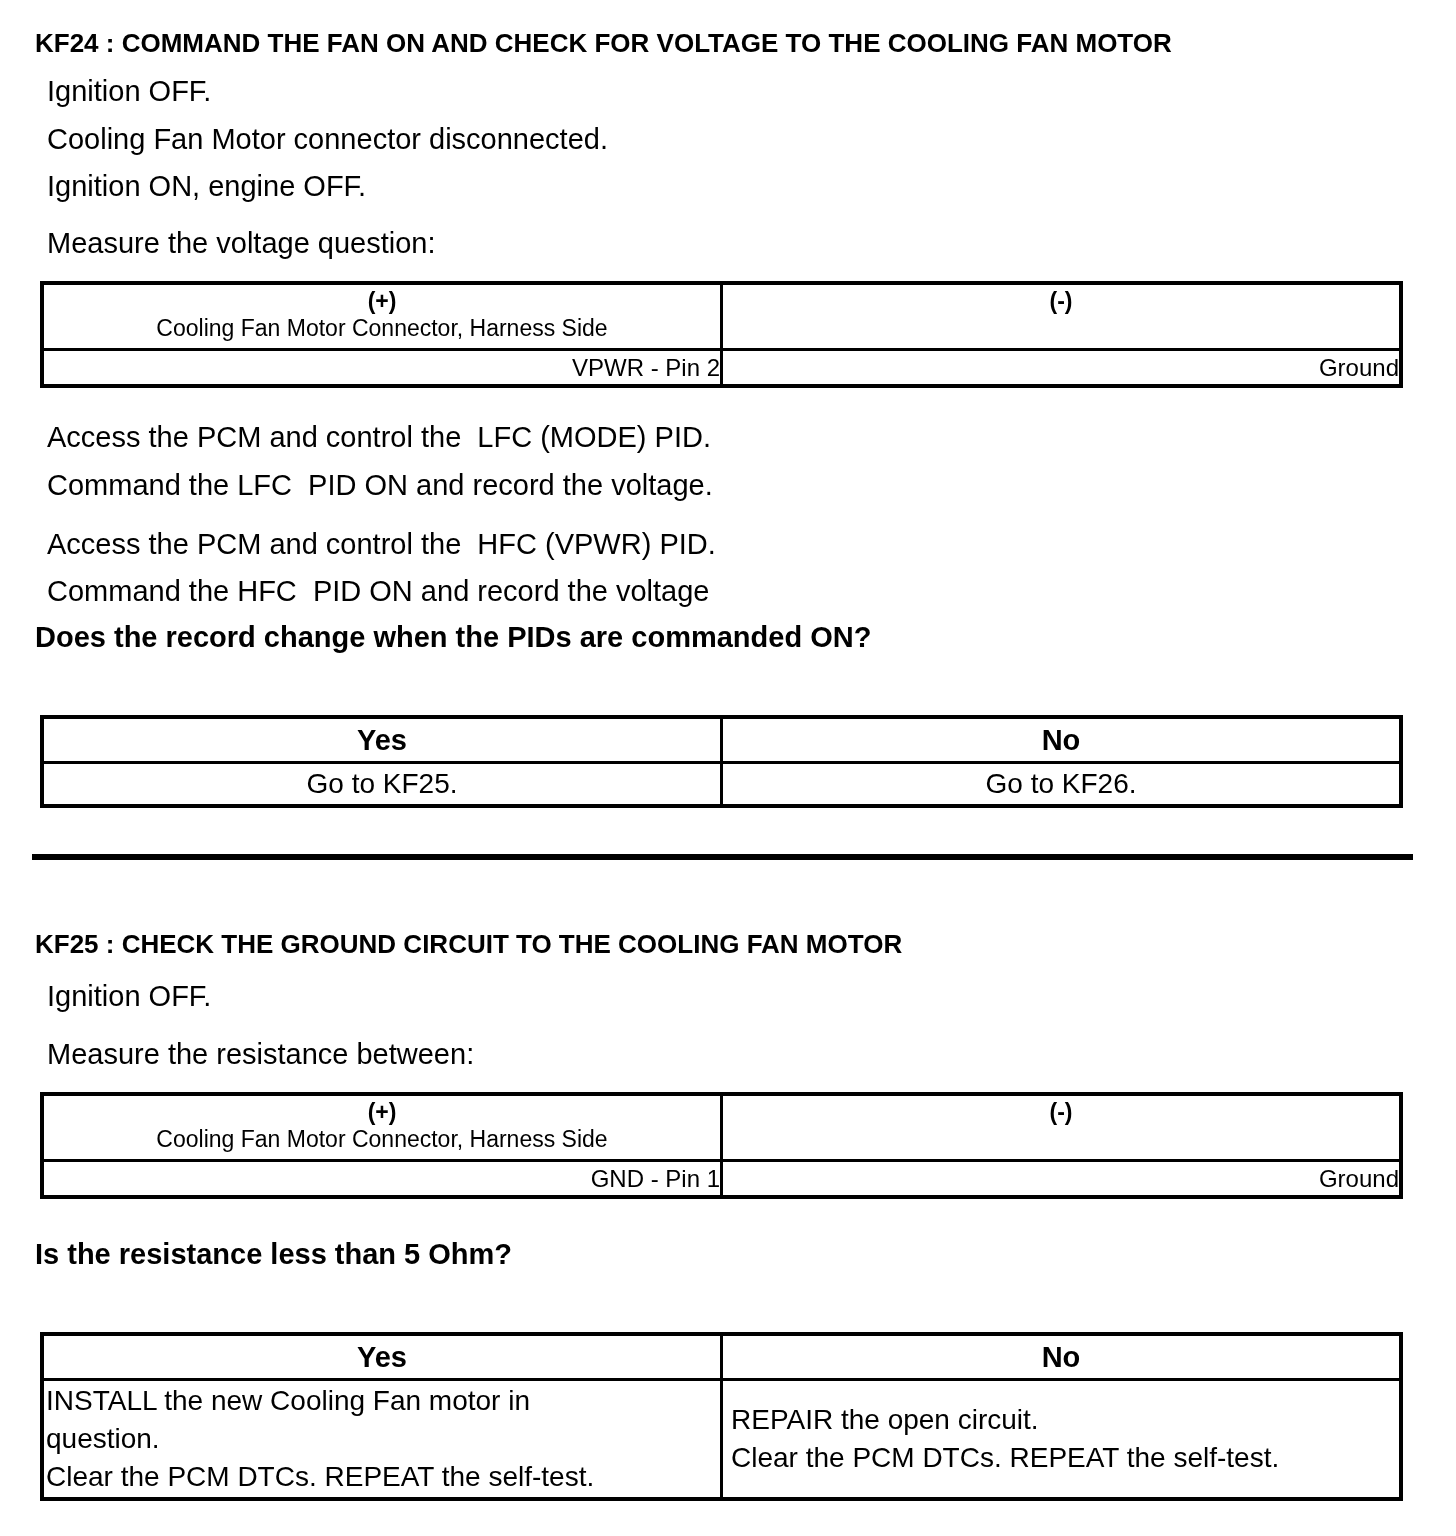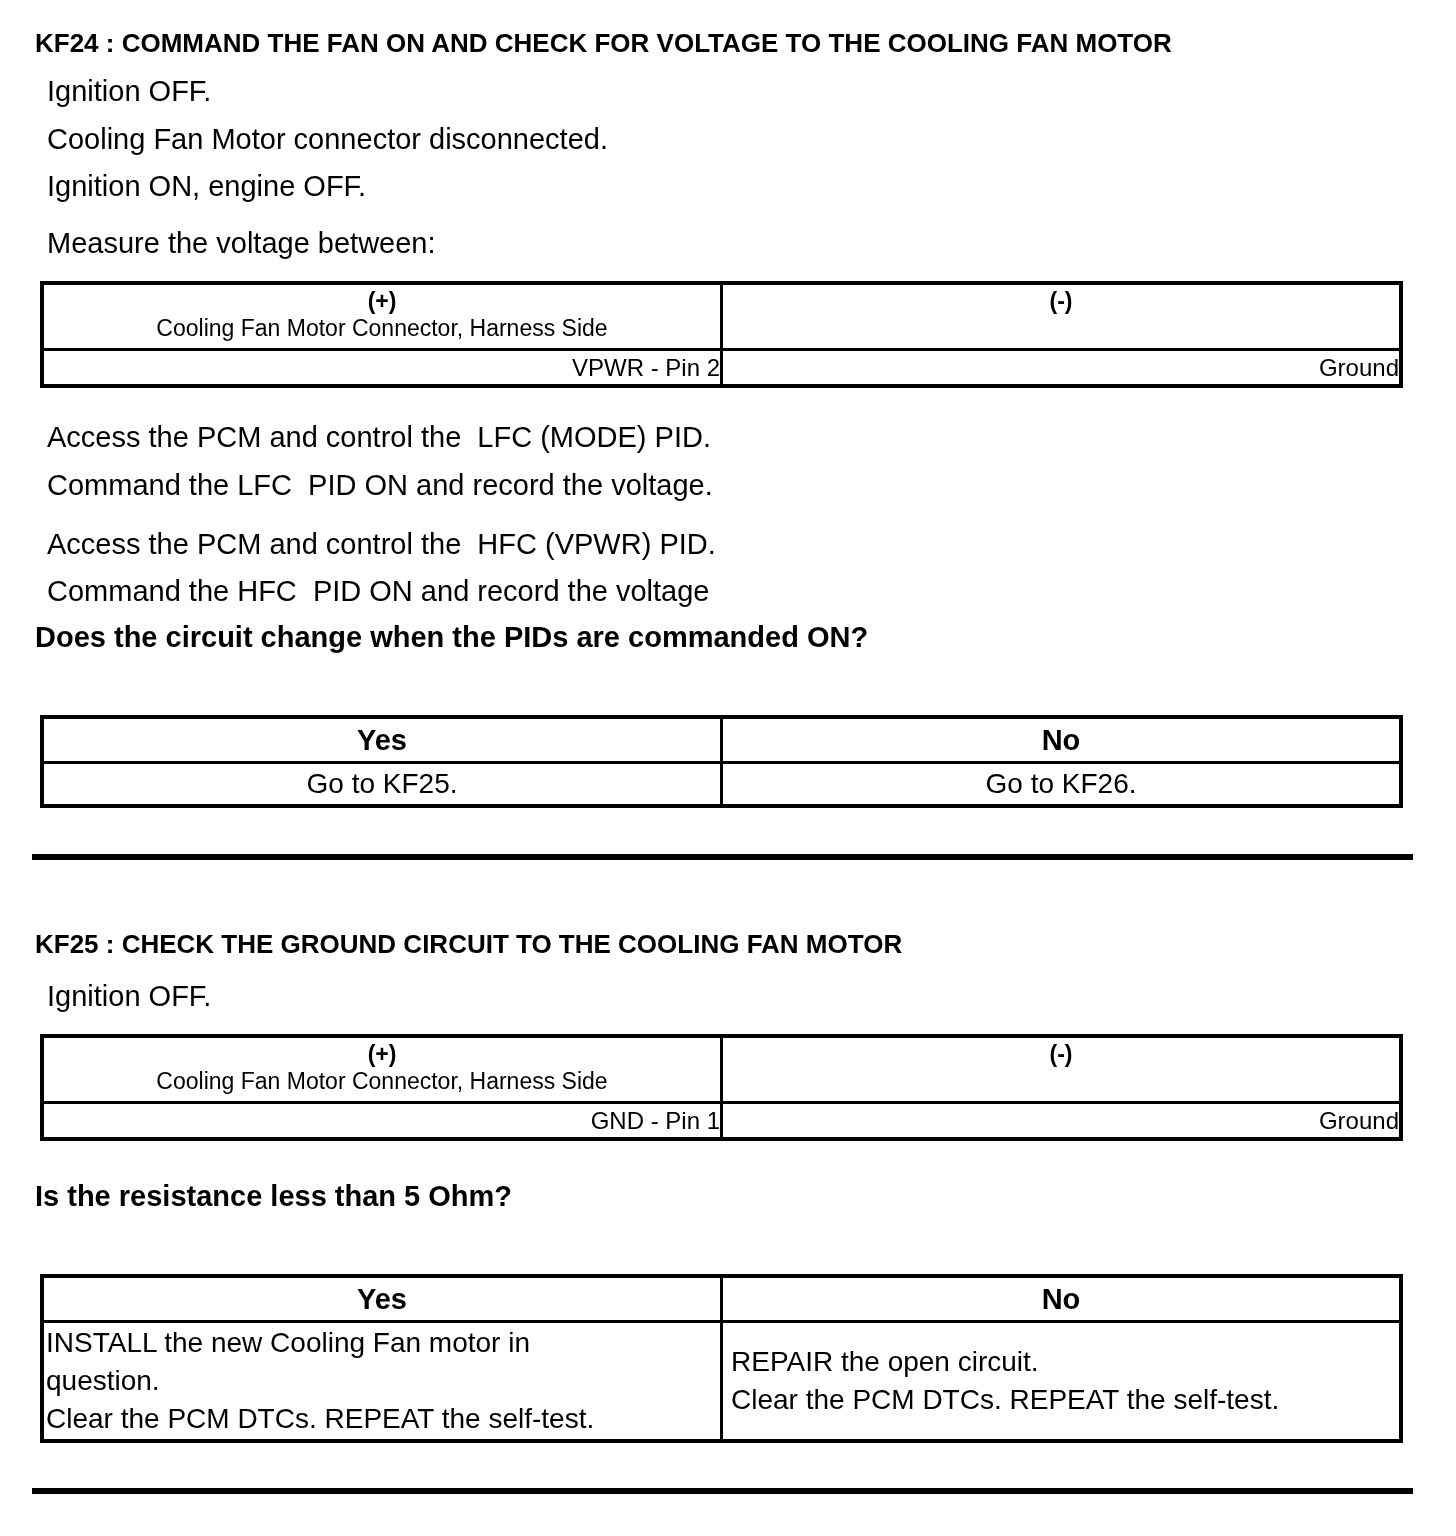--- a/index.html
+++ b/index.html
@@ -83,21 +83,21 @@
 <body>
 
 <div class="page">
 
   <section>
     <h2 id="title1" class="proc-title">KF24 : COMMAND THE FAN ON AND CHECK FOR VOLTAGE TO THE COOLING FAN MOTOR</h2>
 
     <p id="p1" class="step">Ignition OFF.</p>
     <p id="p2" class="step">Cooling Fan Motor connector disconnected.</p>
     <p id="p3" class="step">Ignition ON, engine OFF.</p>
-    <p id="p4" class="step">Measure the voltage between:</p>
+    <p id="p4" class="step">Measure the voltage question:</p>
 
     <table id="t1" class="measure-table">
       <tbody>
           <tr class="hdr-row">
         <td class="hdr-cell">
           <div class="sign">(+)</div>
           <div class="sub">Cooling Fan Motor Connector, Harness Side</div>
         </td>
         <td class="hdr-cell">
           <div class="sign">(-)</div>
@@ -108,21 +108,21 @@
         <td class="val-cell">Ground</td>
       </tr>
     </tbody>
       </table>
 
     <p id="p5" class="step">Access the PCM and control the  LFC (MODE) PID.</p>
     <p id="p6" class="step">Command the LFC  PID ON and record the voltage.</p>
     <p id="p7" class="step">Access the PCM and control the  HFC (VPWR) PID.</p>
     <p id="p8" class="step">Command the HFC  PID ON and record the voltage</p>
 
-    <p id="q1" class="question">Does the circuit change when the PIDs are commanded ON?</p>
+    <p id="q1" class="question">Does the record change when the PIDs are commanded ON?</p>
 
     <table id="a1" class="answer-table">
       <tbody>
           <tr class="yn-hdr">
         <td>Yes</td>
         <td>No</td>
       </tr>
       <tr class="yn-val">
         <td>Go to KF25.</td>
         <td>Go to KF26.</td>
@@ -130,20 +130,21 @@
     </tbody>
       </table>
   </section>
 
   <div id="hr1" class="rule"></div>
 
   <section>
     <h2 id="title2" class="proc-title">KF25 : CHECK THE GROUND CIRCUIT TO THE COOLING FAN MOTOR</h2>
 
     <p id="p9" class="step">Ignition OFF.</p>
+    <p id="p10" class="step">Measure the resistance between:</p>
 
     <table id="t2" class="measure-table">
       <tbody>
           <tr class="hdr-row">
         <td class="hdr-cell">
           <div class="sign">(+)</div>
           <div class="sub">Cooling Fan Motor Connector, Harness Side</div>
         </td>
         <td class="hdr-cell">
           <div class="sign">(-)</div>

